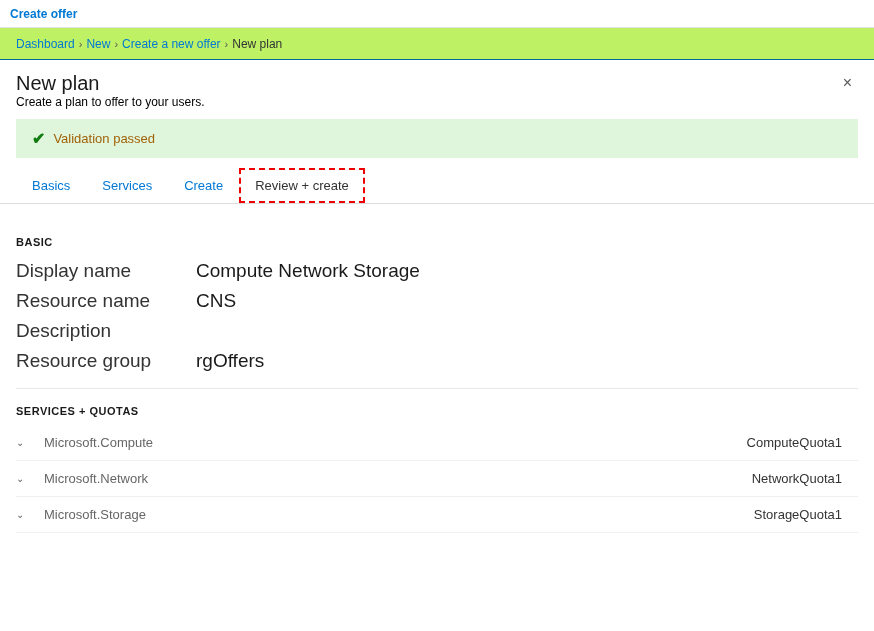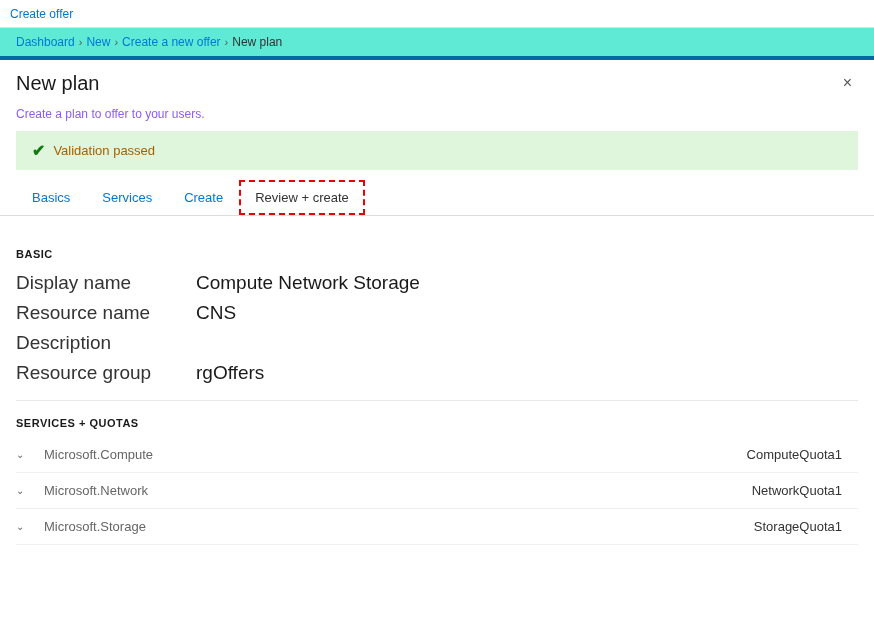--- a/index.html
+++ b/index.html
@@ -5,22 +5,22 @@
     * { box-sizing: border-box; margin: 0; padding: 0; }
     body {
       font-family: 'Segoe UI', Arial, sans-serif;
       font-size: 13px;
       background: #f0f0f0;
       color: #333;
     }
 
     
     .top-bar {
-      background: #5eead4;
-      border-bottom: 4px solid #0369a1;
+      background: #bef264;
+      border-bottom: 1px solid #0369a1;
       padding: 0 16px;
       height: 32px;
       display: flex;
       align-items: center;
       text-align: center;
     }
 
     
     .breadcrumb {
       display: flex;
@@ -60,22 +60,22 @@
       justify-content: space-between;
       align-items: flex-start;
     }
     .panel-title {
       font-size: 20px;
       font-weight: 300;
       color: #1a1a1a;
     }
     .panel-subtitle {
       font-size: 12px;
-      color: #8b5cf6;
-      margin-top: 12px;
+      color: #000000;
+      margin-top: 0;
     }
     .close-btn {
       background: none;
       border: none;
       font-size: 16px;
       cursor: pointer;
       color: #555;
       padding: 2px 6px;
     }
 
@@ -215,21 +215,21 @@
       display: flex;
       align-items: center;
     }
   </style>
 </head>
 <body>
 
 <div class="outer">
 
   <div class="top-nav">
-    <span style="color:#0078d4;font-weight:400;">Create offer</span>
+    <span style="color:#0078d4;font-weight:700;">Create offer</span>
   </div>
 
   <div class="top-bar">
     <div class="breadcrumb">
       <a>Dashboard</a>
       <span class="breadcrumb-sep">›</span>
       <a>New</a>
       <span class="breadcrumb-sep">›</span>
       <a>Create a new offer</a>
       <span class="breadcrumb-sep">›</span>

